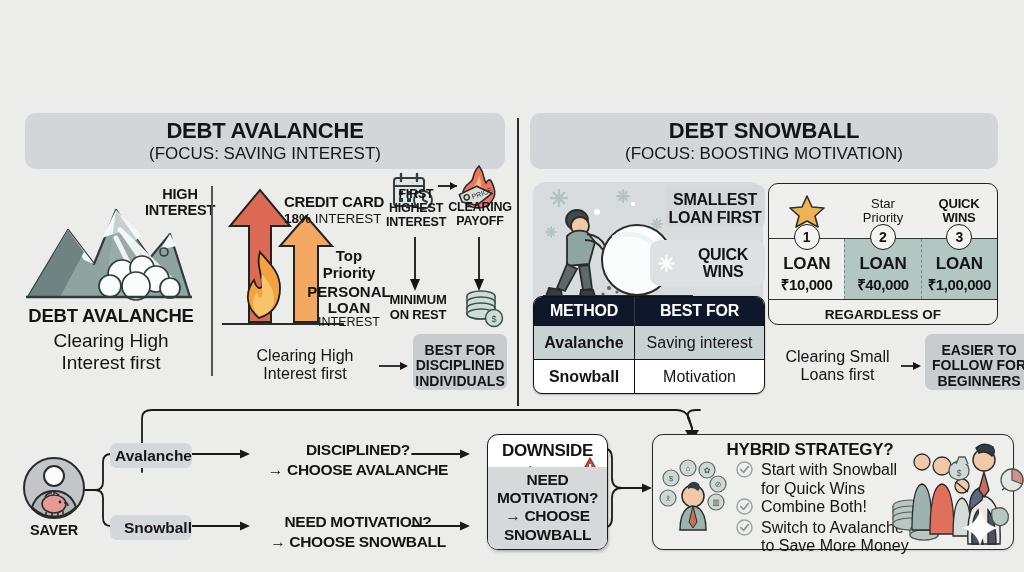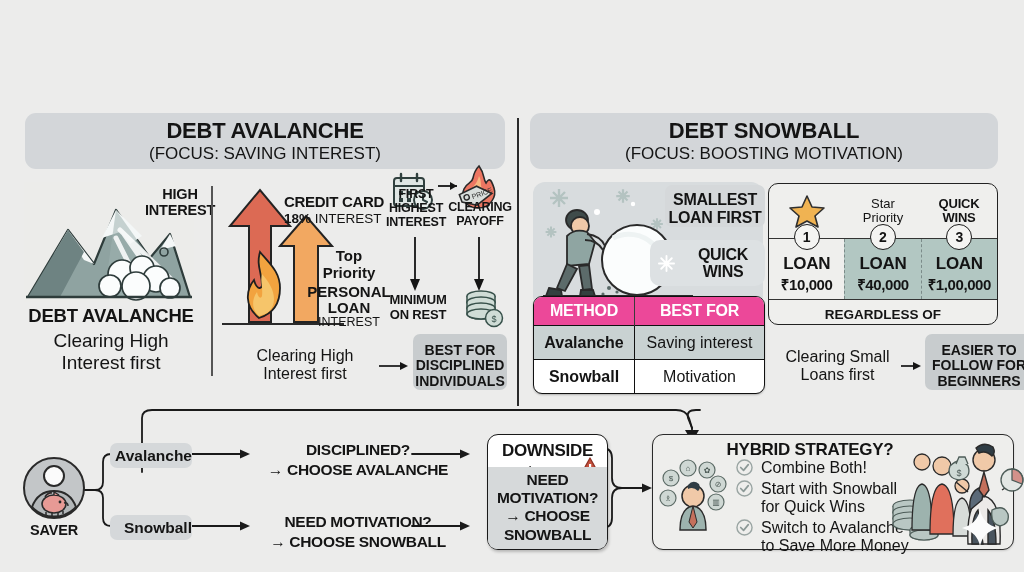--- a/index.html
+++ b/index.html
@@ -59,21 +59,21 @@
   .pill-soft { background:#d5d8da; }
 
   
   .cmp-table {
     position:absolute; border-radius:9px; overflow:hidden;
     background:#fff; border:1px solid #111;
     box-shadow:0 1px 2px rgba(0,0,0,.25);
   }
   .cmp-table table { border-collapse:collapse; width:100%; height:100%; }
   .cmp-table th {
-    background:#ec4899; color:#fff; font-size:16px; font-weight:bold;
+    background:#0f172a; color:#fff; font-size:16px; font-weight:bold;
     padding:5px 9px; letter-spacing:-0.2px;
   }
   .cmp-table td { font-size:16px; text-align:center; padding:4px 6px; border-top:1px solid #111; }
   .cmp-table td.m { font-weight:bold; border-right:1px solid #111; }
   .cmp-table th.m { border-right:1px solid #3a3a3a; }
   .cmp-table tr.alt td { background:#c9d2d2; }
 
   
   .loan-table {
     position:absolute; border:1.6px solid #222; border-radius:10px;
@@ -546,36 +546,36 @@
         <text x="10" y="43">♗</text>
         <text x="58" y="47">▥</text>
     </g>
     <circle cx="35" cy="38" r="11" fill="#f0c9a8" stroke="#2a2a2a" stroke-width="1.5"></circle>
     <path d="M30 27 q5 -6 11 -1 q2 5 -1 7 q-5 -5 -10 -2 z" fill="#2f3c44"></path>
     <path d="M22 72 q0 -22 13 -24 q13 2 13 24 z" fill="#9db3ae" stroke="#2a2a2a" stroke-width="1.5"></path>
     <path d="M35 48 l-4 16 4 6 4 -6 -4 -16 z" fill="#c4705c" stroke="#2a2a2a" stroke-width="1"></path>
   </svg>
 
   <div class="abs" style="left:736px; top:459px; width:190px;">
-    <div class="hy-row">
-      <svg class="check" viewBox="0 0 18 18">
-        <circle cx="9" cy="9" r="8" fill="none" stroke="#9aa5a3" stroke-width="1.5"></circle>
-        <path d="M5 9 L8 12 L13 6" fill="none" stroke="#8c9997" stroke-width="1.8" stroke-linecap="round" stroke-linejoin="round"></path>
-      </svg>
-      <span>Combine Both!</span>
-    </div>
     <div class="hy-row" style="margin-top:2px;">
       <svg class="check" viewBox="0 0 18 18">
         <circle cx="9" cy="9" r="8" fill="none" stroke="#9aa5a3" stroke-width="1.5"></circle>
         <path d="M5 9 L8 12 L13 6" fill="none" stroke="#8c9997" stroke-width="1.8" stroke-linecap="round" stroke-linejoin="round"></path>
       </svg>
       <span>
         <span style="display:block;">Start with Snowball</span>
         <span style="display:block;">for Quick Wins</span>
       </span>
+    </div>
+    <div class="hy-row">
+      <svg class="check" viewBox="0 0 18 18">
+        <circle cx="9" cy="9" r="8" fill="none" stroke="#9aa5a3" stroke-width="1.5"></circle>
+        <path d="M5 9 L8 12 L13 6" fill="none" stroke="#8c9997" stroke-width="1.8" stroke-linecap="round" stroke-linejoin="round"></path>
+      </svg>
+      <span>Combine Both!</span>
     </div>
     <div class="hy-row" style="margin-top:2px;">
       <svg class="check" viewBox="0 0 18 18">
         <circle cx="9" cy="9" r="8" fill="none" stroke="#9aa5a3" stroke-width="1.5"></circle>
         <path d="M5 9 L8 12 L13 6" fill="none" stroke="#8c9997" stroke-width="1.8" stroke-linecap="round" stroke-linejoin="round"></path>
       </svg>
       <span>
         <span style="display:block;">Switch to Avalanche</span>
         <span style="display:block;">to Save More Money</span>
       </span>

